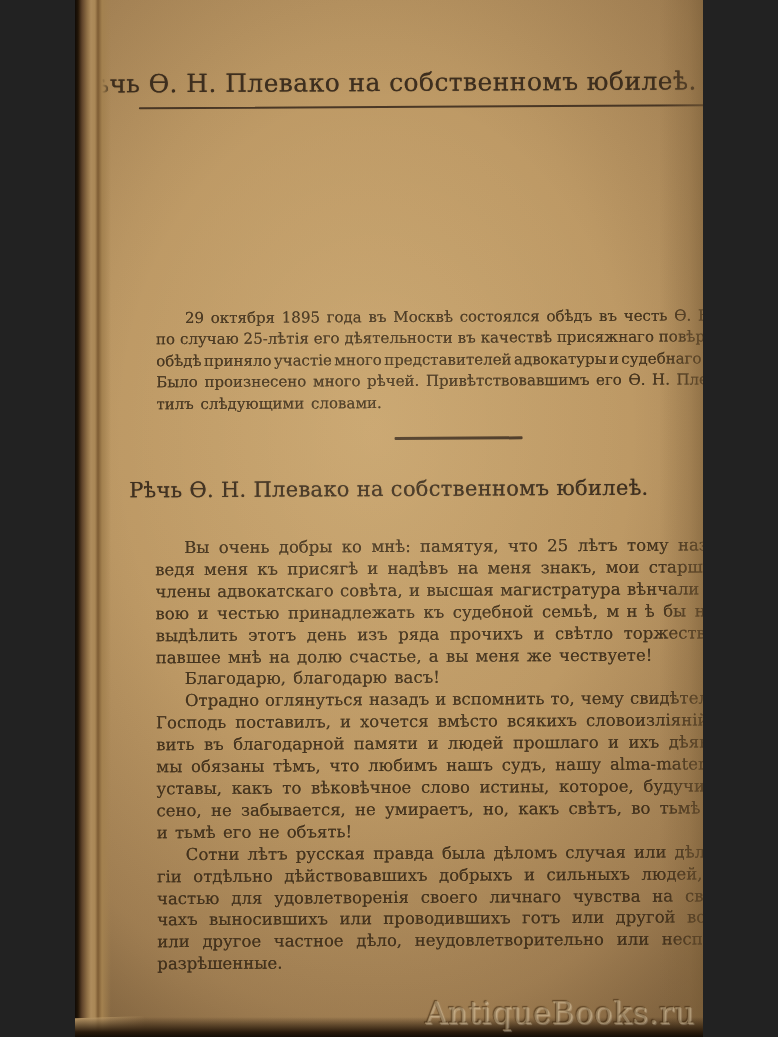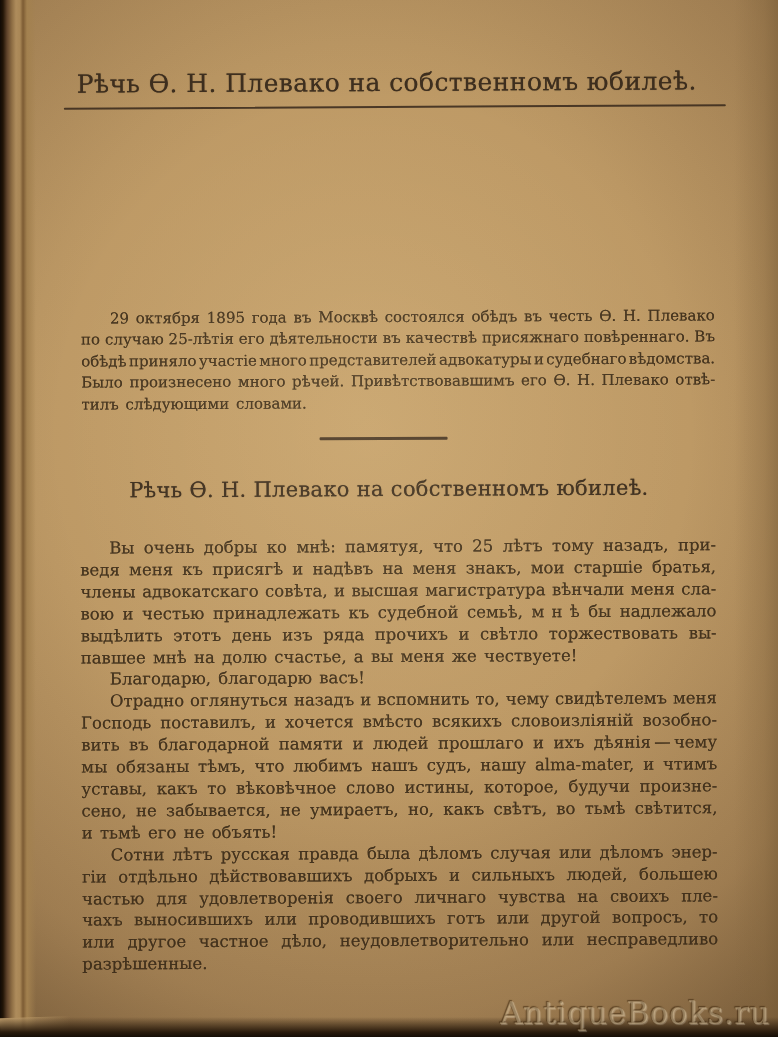--- a/index.html
+++ b/index.html
@@ -1,18 +1,18 @@
 <!DOCTYPE html>
 <html style="--paper: #bd9965; --ink: #46351f; --ink-heading: #3e2f1f; --rule: #4a3826;"><head>
 <meta charset="utf-8">
 <style>
   html,body{margin:0;padding:0;background:#222;}
   .photo{
     position:relative;
-    width:778px;height:1037px;
+    width:628px;height:1037px;
     margin:0 auto;
     overflow:hidden;
     background:
       radial-gradient(ellipse 95% 80% at 46% 40%, #c6a26c 0%, #bd9965 45%, #b08c5c 75%, #9c7a4e 100%);
     font-family:"DejaVu Serif","Liberation Serif",serif;
     color:var(--ink,#46351f);
   }
   
   .edge-left{
     position:absolute;left:0;top:0;width:36px;height:100%;

